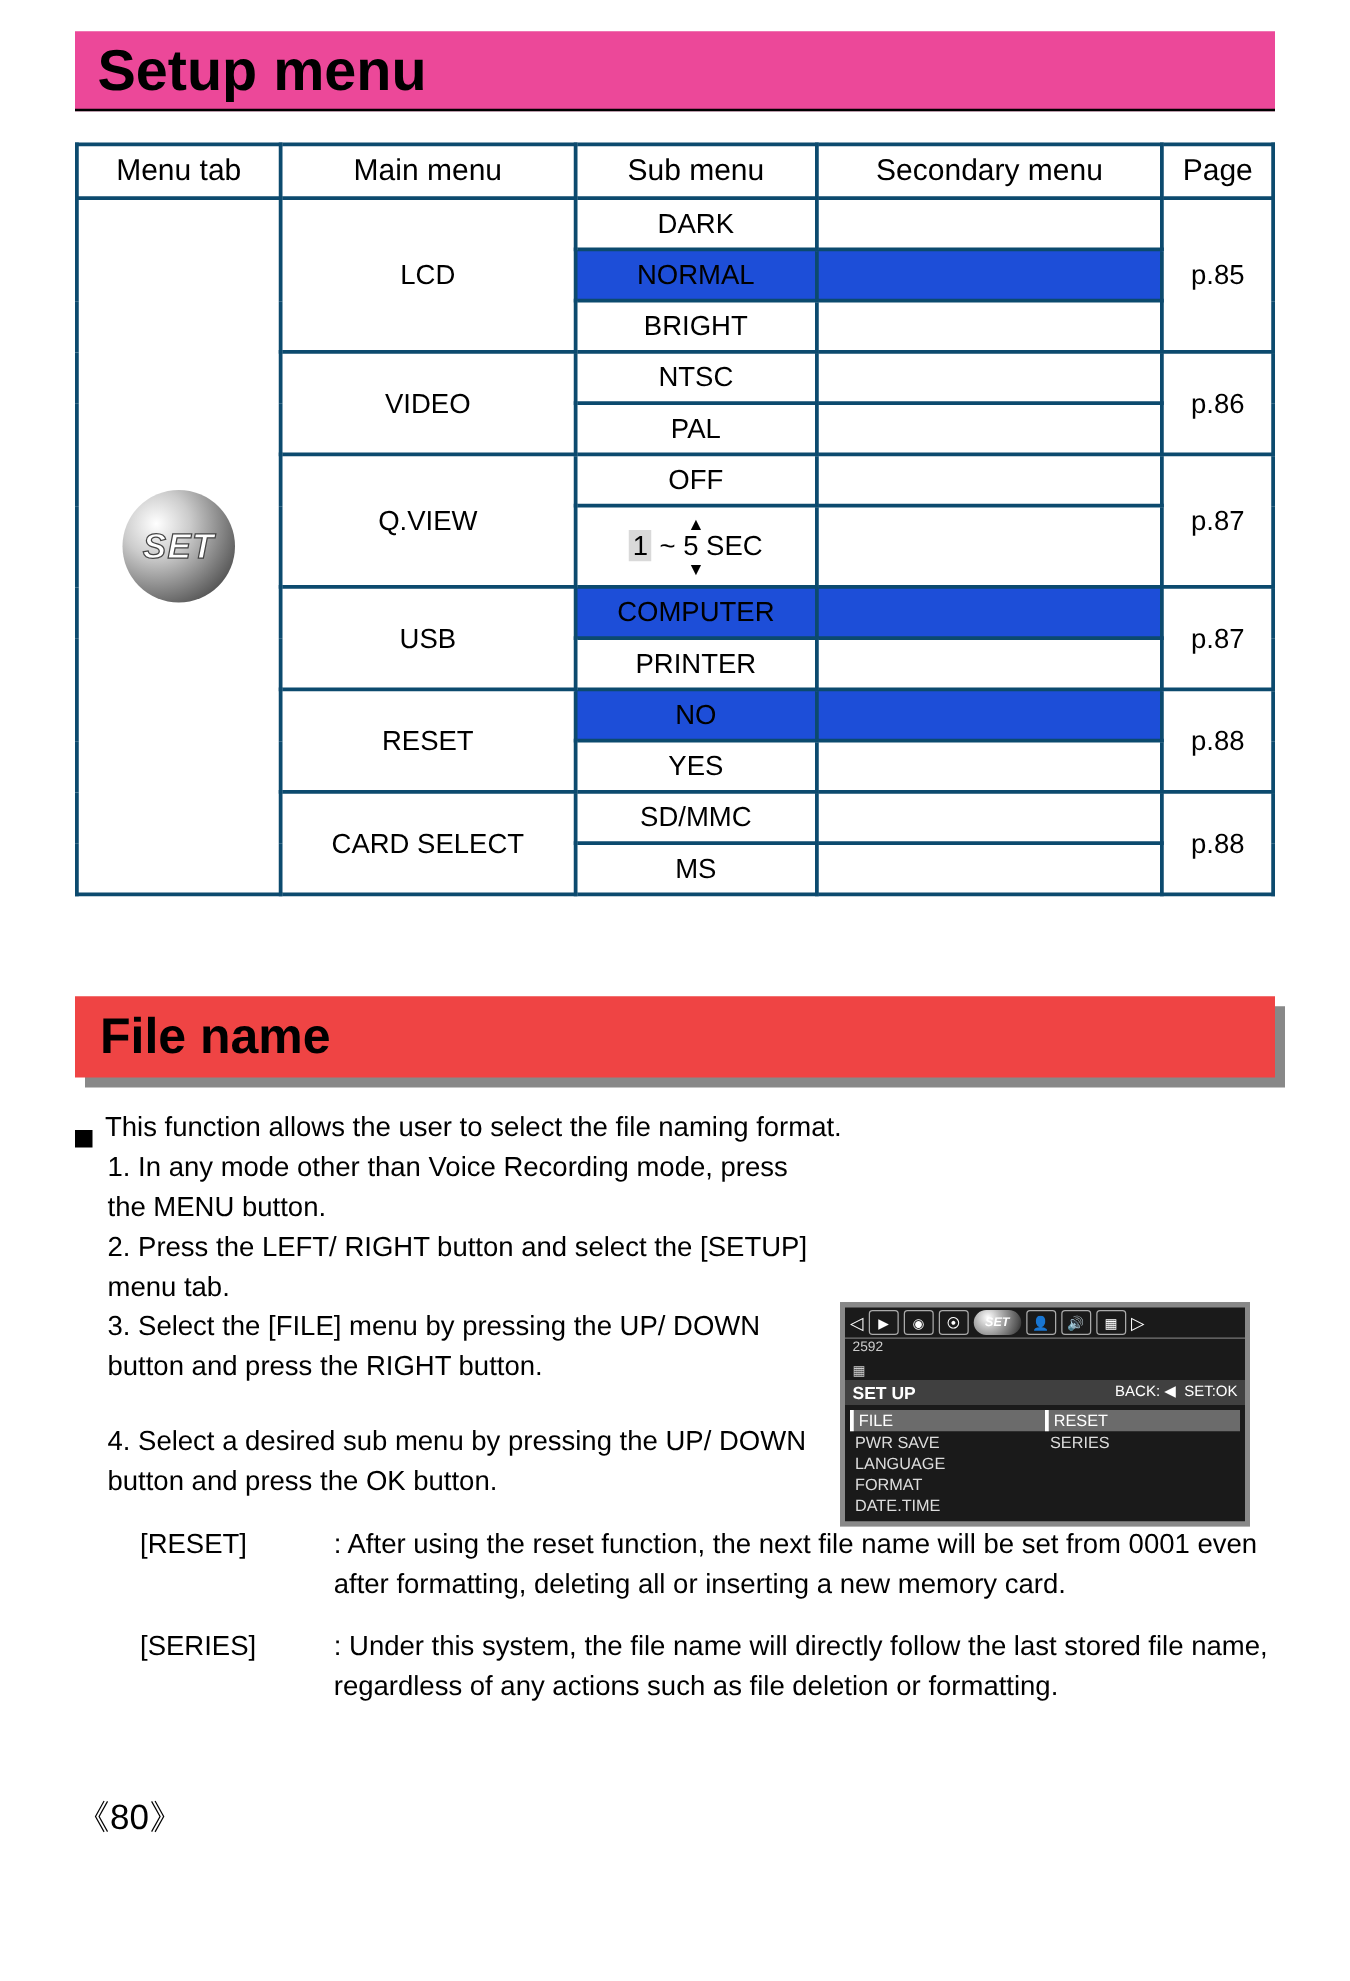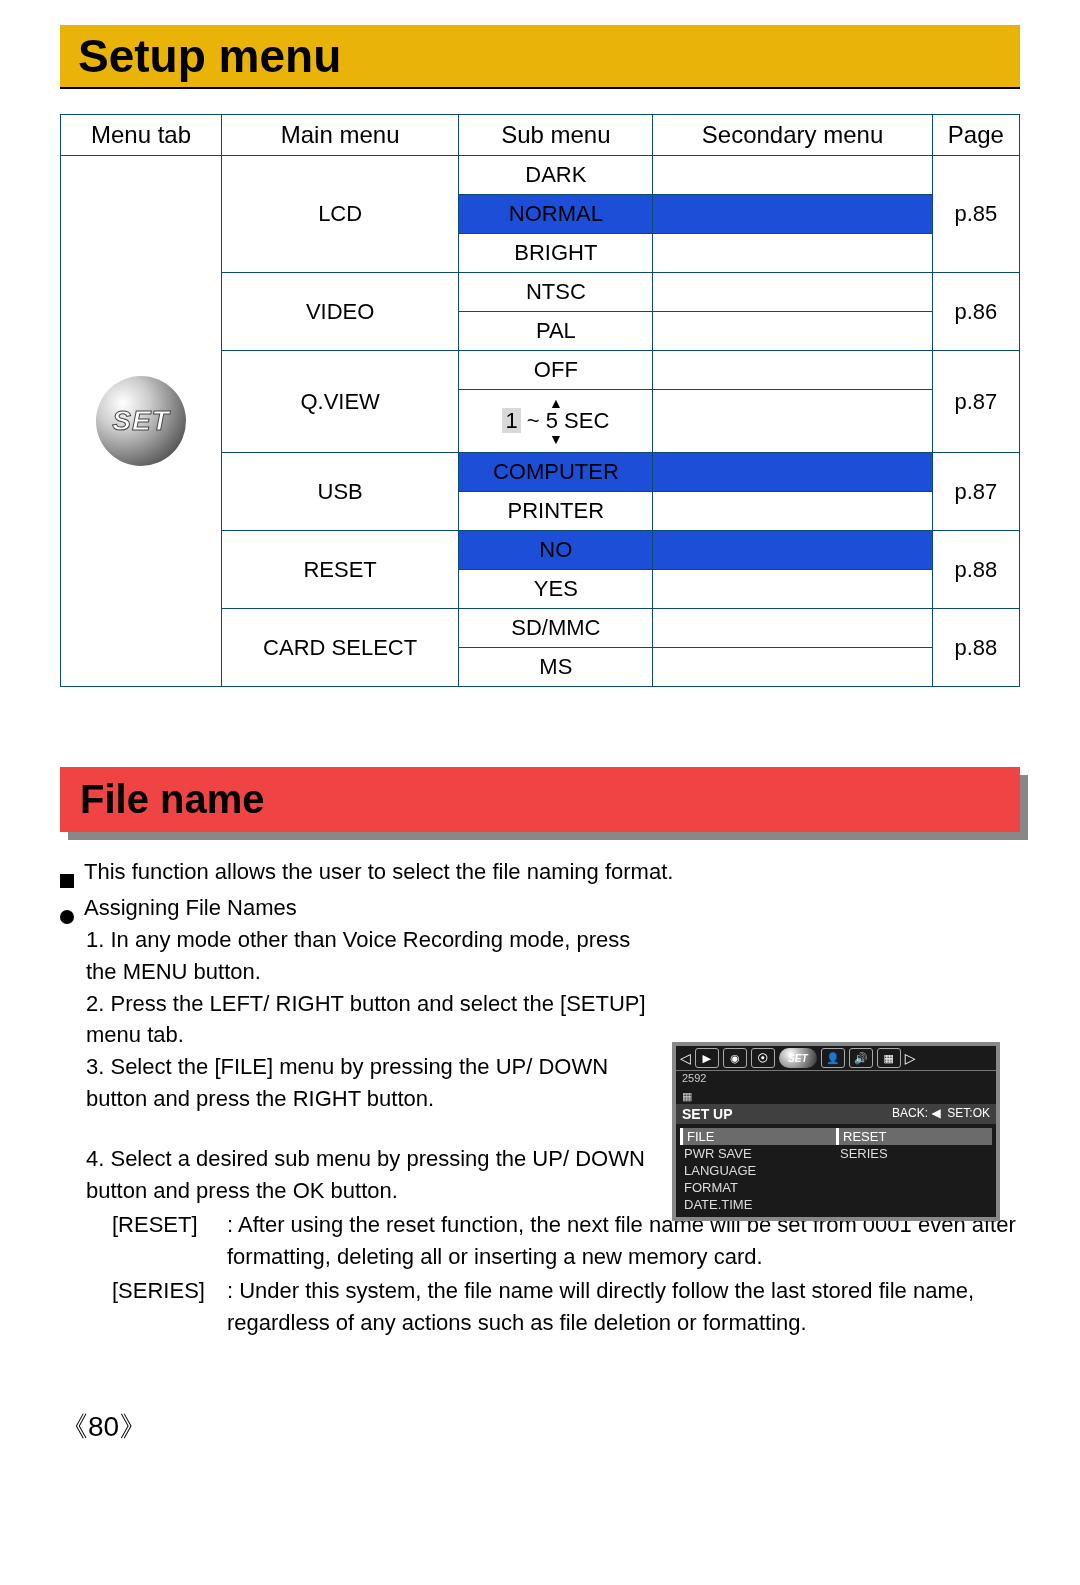--- a/index.html
+++ b/index.html
@@ -1,27 +1,27 @@
 <!DOCTYPE html>
 <html><head>
 <meta charset="utf-8">
 <style>
   body {
     margin:0; background:#fff; font-family:Arial, Helvetica, sans-serif; color:#000;
     width:1080px; height:1585px; box-sizing:border-box; padding:25px 60px 40px;
   }
   .title-bar {
-    background:#eab308; border-bottom:2px solid #000; padding:4px 18px;
+    background:#ec4899; border-bottom:2px solid #000; padding:4px 18px;
     font-size:46px; font-weight:bold;
   }
   .setup-table {
     border-collapse:collapse; width:100%; margin-top:25px; font-size:22px;
   }
   .setup-table th, .setup-table td {
-    border:1px solid #0c4a6e; padding:6px 0; text-align:center; vertical-align:middle;
+    border:3px solid #0c4a6e; padding:6px 0; text-align:center; vertical-align:middle;
   }
   .setup-table th { font-weight:normal; font-size:24px; }
   .shade { background:#1d4ed8; }
   .set-icon-cell { width:160px; }
   .set-icon {
     width:90px; height:90px; border-radius:50%;
     background:radial-gradient(circle at 30% 30%, #fff 0%, #ccc 30%, #555 80%, #222 100%);
     display:flex; align-items:center; justify-content:center; margin:0 auto;
     font-weight:bold; font-size:28px; color:#fff; -webkit-text-stroke:1px #444;
     font-style:italic; letter-spacing:1px;
@@ -33,21 +33,21 @@
   .section-box::after {
     content:""; position:absolute; top:8px; left:8px; right:-8px; bottom:-8px;
     background:#888; z-index:-1;
   }
   .body-text { font-size:22px; line-height:1.45; margin-top:24px; }
   .bullet-row { display:flex; align-items:flex-end; margin-top:4px; }
   .sq { width:14px; height:14px; background:#000; display:inline-block; margin-right:10px; margin-top:7px; flex-shrink:0;}
   .disc { width:14px; height:14px; background:#000; border-radius:50%; display:inline-block; margin-right:10px; margin-top:7px; flex-shrink:0;}
   .steps { margin-left:26px; }
   .defs { margin-left:26px; }
-  .def-row { display:flex; margin-top:2px; }
+  .def-row { display:flex; margin-top:18px;gap:40px; }
   .def-label { width:115px; flex-shrink:0; }
   .page-footer { font-size:28px; margin-top:70px; }
   .screen {
     position:absolute; width:320px; border:4px solid #888;
     background:#1a1a1a; right:80px; top:1042px; color:#fff;
   }
   .screen .iconbar { display:flex; align-items:center; padding:2px 4px; gap:4px; font-size:14px; }
   .screen .ib { width:22px; height:18px; border:1px solid #aaa; border-radius:3px; display:flex; align-items:center; justify-content:center; font-size:11px; }
   .screen .lcd-set { display:flex; align-items:center; gap:4px; }
   .screen .lcd-set .set-mini{
@@ -156,24 +156,20 @@
   </table>
 
 <div style="position:relative; z-index:1;">
   <div class="section-box">File name</div>
 </div>
 
 <div class="body-text">
   <div class="bullet-row">
       <span class="sq"></span>
     <span>This function allows the user to select the file naming format.</span>
-    </div>
-  <div class="bullet-row">
-      <span class="disc"></span>
-    <span>Assigning File Names</span>
     </div>
   <div class="steps">
     <div style="max-width:560px;">1. In any mode other than Voice Recording mode, press the MENU button.</div>
     <div style="max-width:560px;">2. Press the LEFT/ RIGHT button and select the [SETUP] menu tab.</div>
     <div style="max-width:560px;">3. Select the [FILE] menu by pressing the UP/ DOWN button and press the RIGHT button.</div>
     <div style="max-width:560px;margin-top:28px;">4. Select a desired sub menu by pressing the UP/ DOWN button and press the OK button.</div>
     <div class="defs">
       <div class="def-row">
         <span class="def-label">[RESET]</span>
         <span>: After using the reset function, the next file name will be set from 0001 even after formatting, deleting all or inserting a new memory card.</span>

